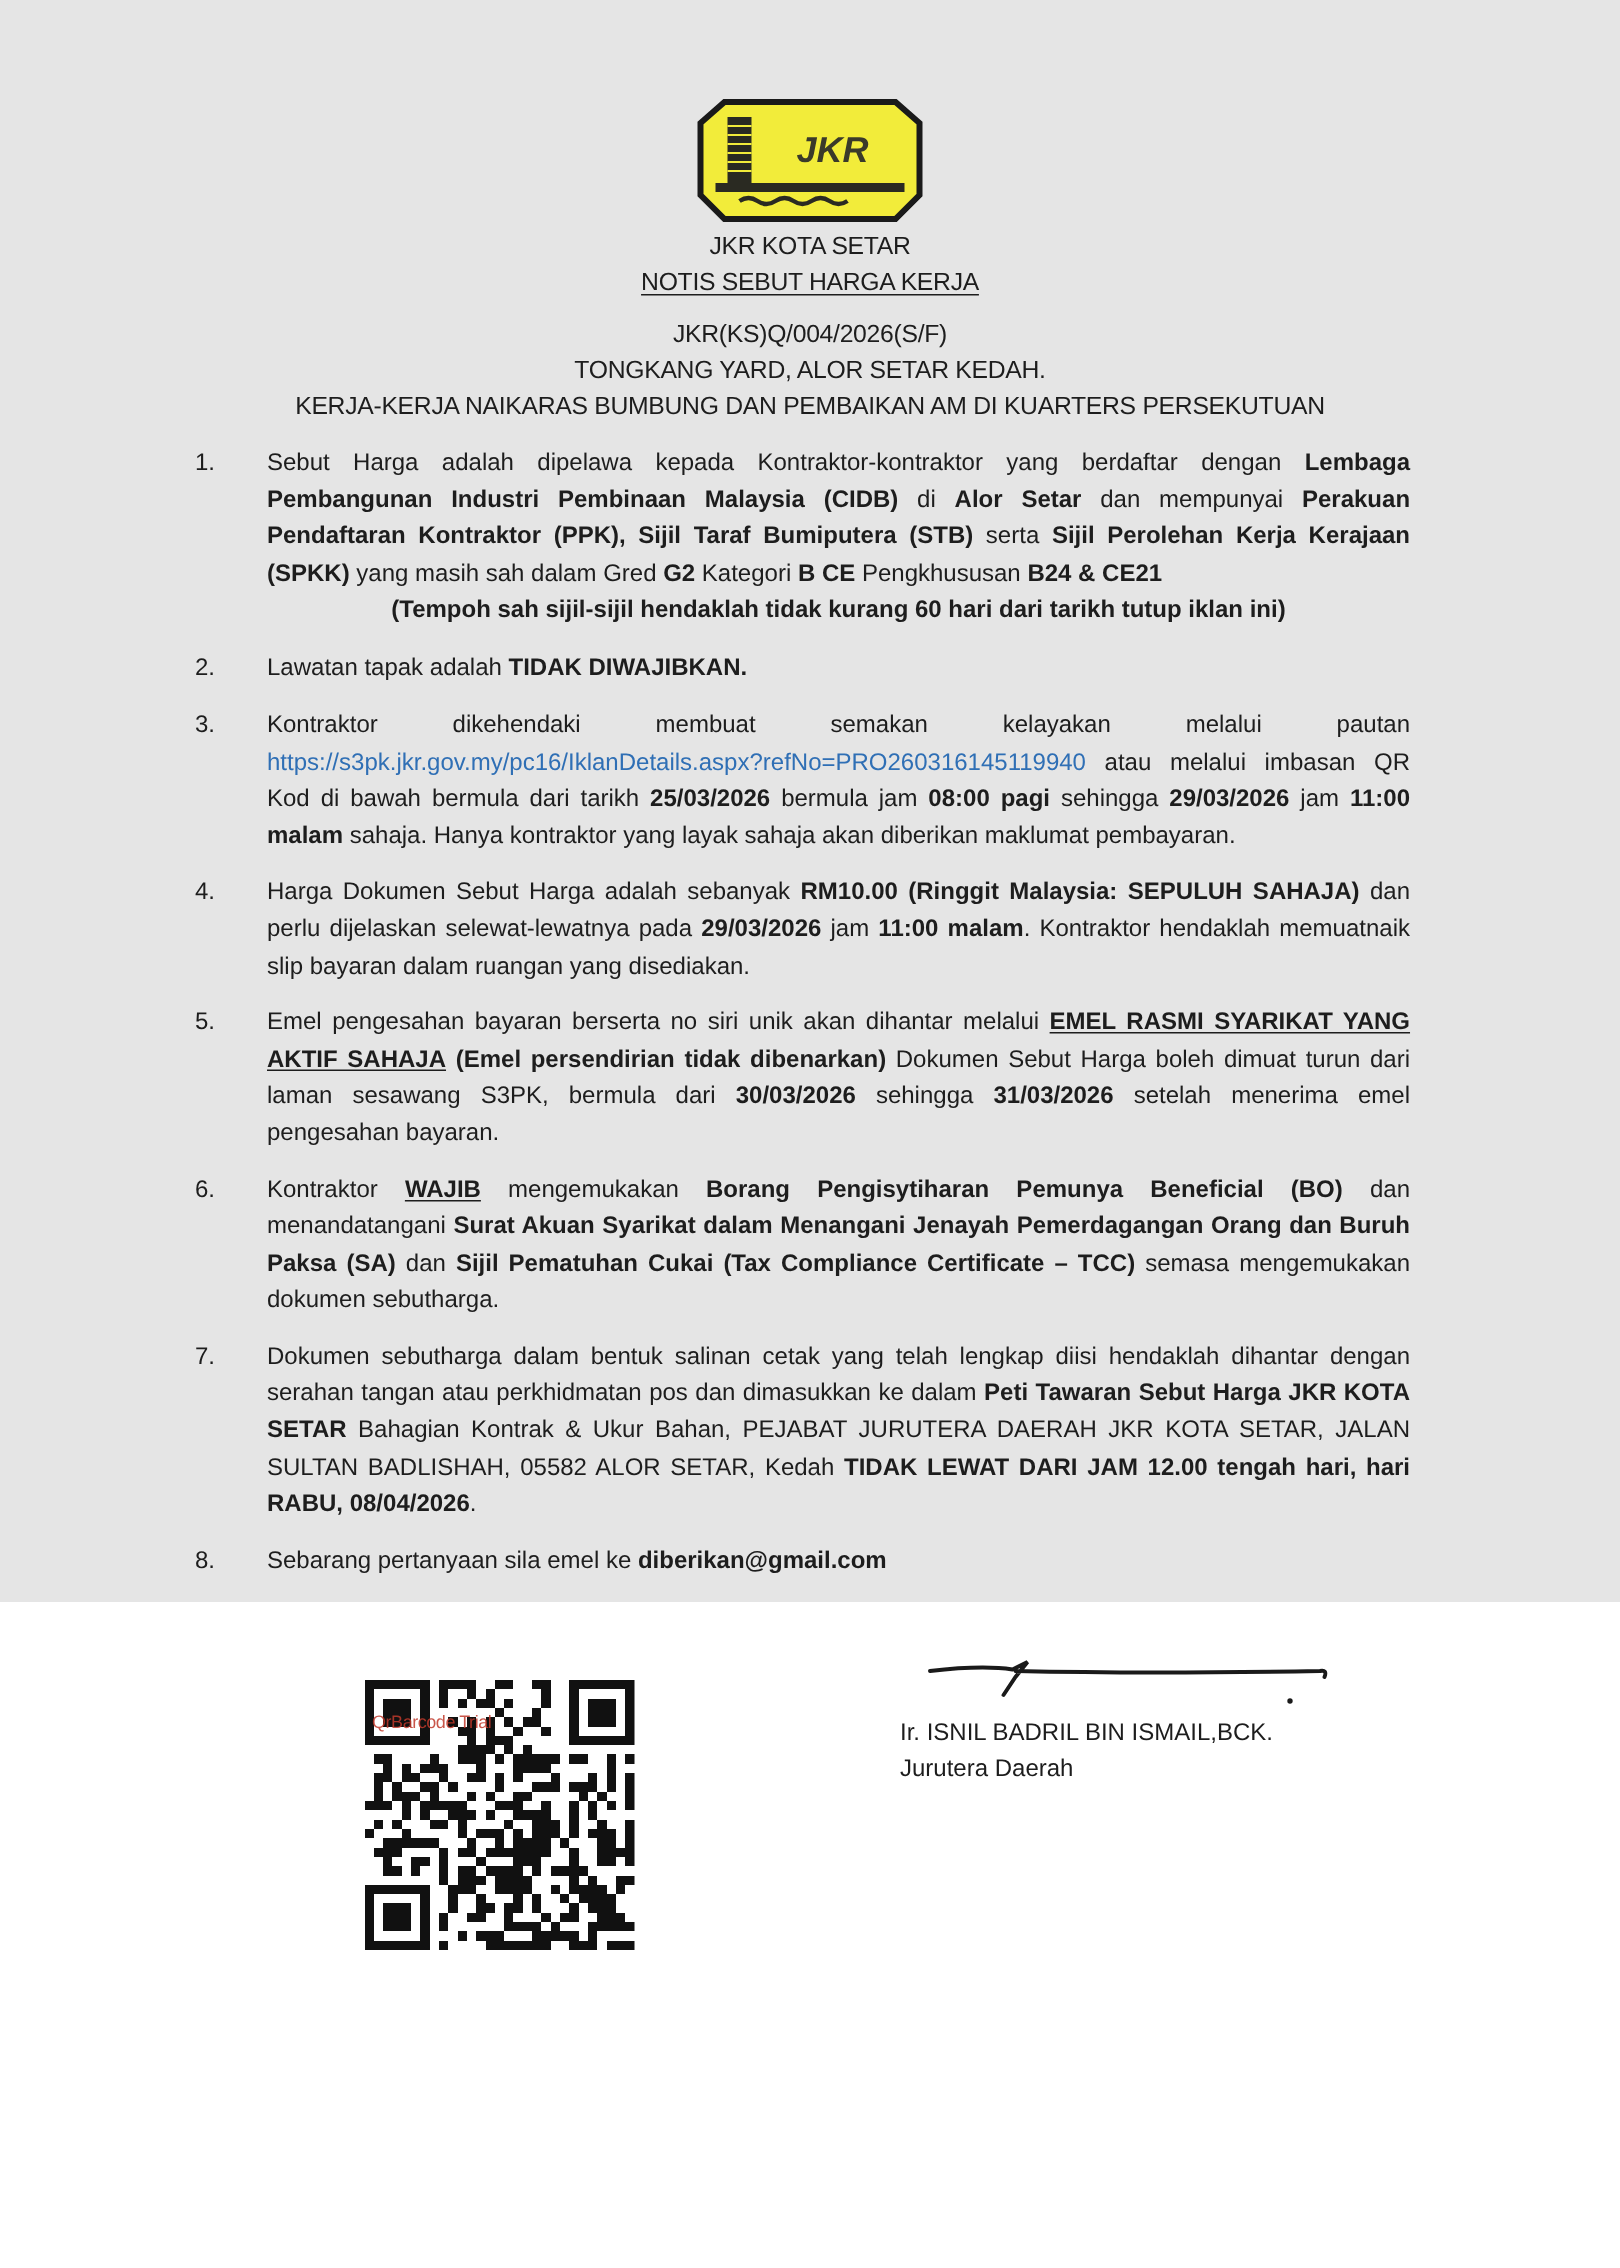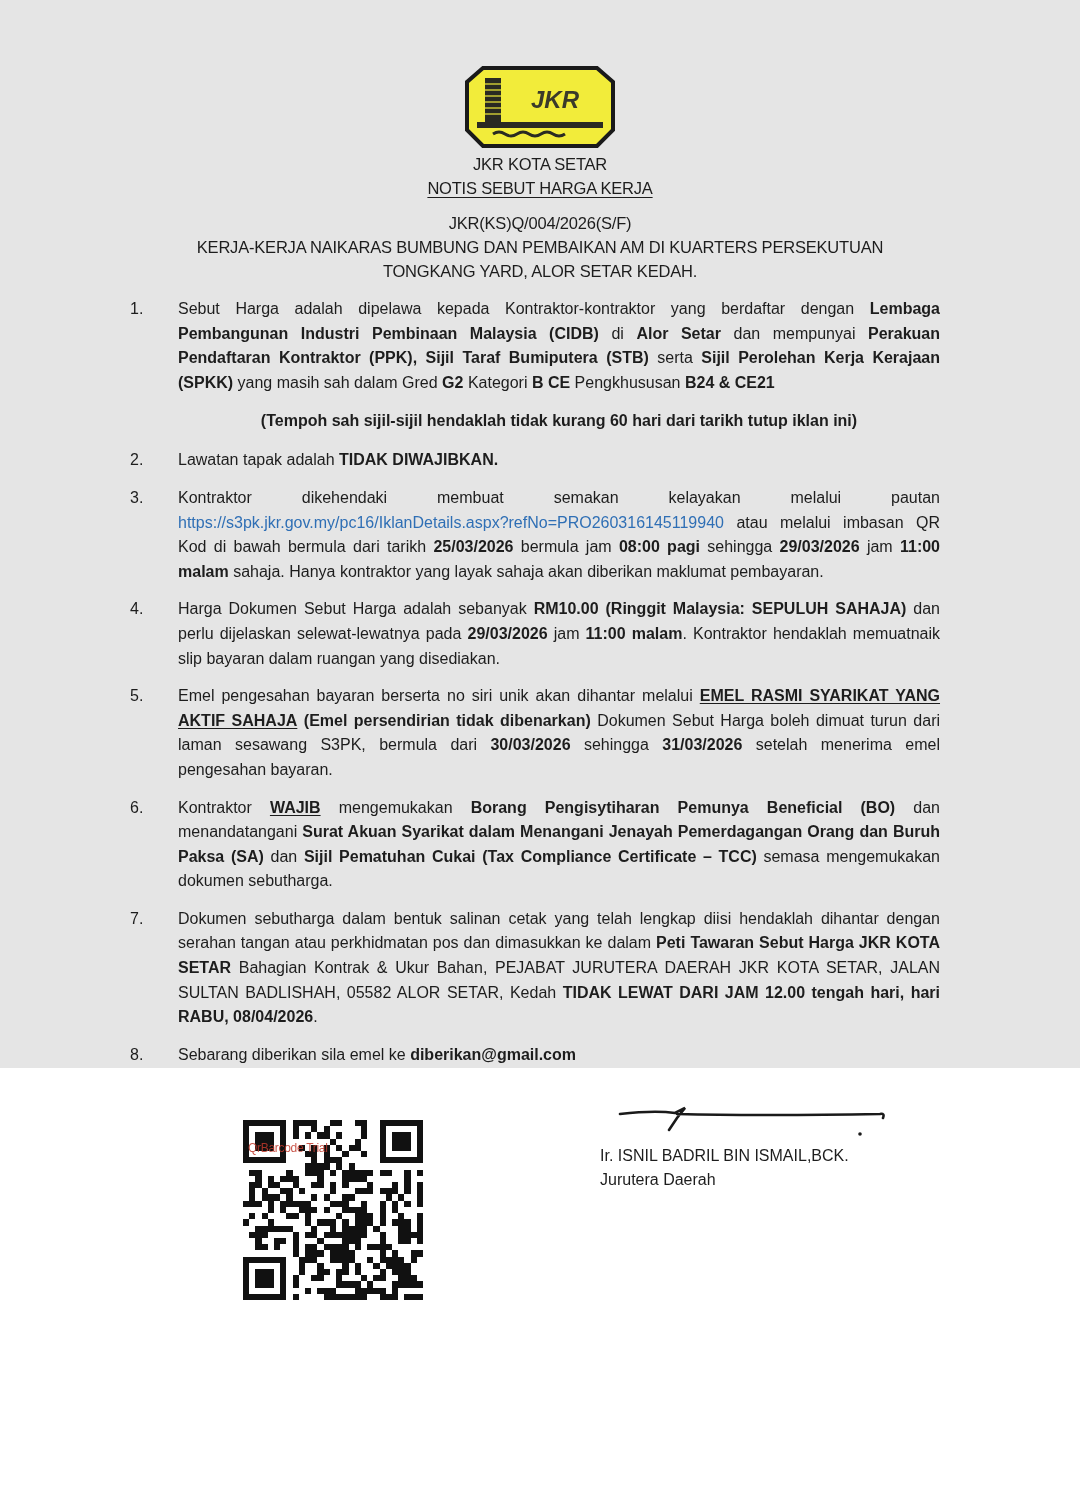--- a/index.html
+++ b/index.html
@@ -19,21 +19,21 @@
     .header { position: absolute; left: 0; top: 152px; width: 1080px; text-align: center; }
     .hdr-line { font-weight: normal; font-size: 16.5px; line-height: 24px; letter-spacing: -0.2px; }
     .hdr-line.underline { text-decoration: underline; text-underline-offset: 3px; }
     .hdr-gap { height: 11px; }
 
     
     .items { position: absolute; left: 0; top: 297px; width: 1080px; }
     .item { position: relative; margin-left: 178px; width: 762px; font-size: 16px; line-height: 24.6px; text-align: justify; }
     .item .num { position: absolute; left: -48px; top: 0; }
     .item + .item { margin-top: 13px; }
-    .note { margin-left: 178px; width: 762px; text-align: center; font-weight: bold; font-size: 16px; line-height: 24px; margin-top: 14px; margin-bottom: 15px; }
+    .note { margin-left: 178px; width: 762px; text-align: center; font-weight: bold; font-size: 16px; line-height: 24px; margin-bottom: 15px; }
     .b { font-weight: bold; }
     .u { text-decoration: underline; text-underline-offset: 2px; }
     .link { color: #2f6fb5; }
 
     
     .qr { position: absolute; left: 243px; top: 1118px; width: 180px; height: 184px; }
     .qr-watermark { position: absolute; left: 248px; top: 1121px; font-size: 12px; color: #c0392b; opacity: 0.85; letter-spacing: -0.3px; margin-top: 20px; }
 
     
     .signature { position: absolute; left: 615px; top: 1104px; width: 280px; height: 40px; }
@@ -58,22 +58,22 @@
     <rect x="14" y="62" width="126" height="6" fill="#2a2a22"></rect>
     <path d="M30 74 q6 -4 12 0 q6 4 12 0 q6 -4 12 0 q6 4 12 0 q6 -4 12 0 q6 4 12 0" stroke="#2a2a22" stroke-width="3" fill="none"></path>
     <text x="92" y="48" text-anchor="middle" font-family="Liberation Sans, sans-serif" font-size="24" font-weight="bold" font-style="italic" fill="#3a3a2a">JKR</text>
   </svg>
 
   <div class="header">
     <div class="hdr-line">JKR KOTA SETAR</div>
     <div class="hdr-line underline">NOTIS SEBUT HARGA KERJA</div>
     <div class="hdr-gap"></div>
     <div class="hdr-line">JKR(KS)Q/004/2026(S/F)</div>
+    <div class="hdr-line">TONGKANG YARD, ALOR SETAR KEDAH.</div>
     <div class="hdr-line">KERJA-KERJA NAIKARAS BUMBUNG DAN PEMBAIKAN AM DI KUARTERS PERSEKUTUAN</div>
-    <div class="hdr-line">TONGKANG YARD, ALOR SETAR KEDAH.</div>
   </div>
 
   <div class="items">
     <div class="item">
       <span class="num">1.</span>
       <span class="text"><span class="">Sebut Harga adalah dipelawa kepada Kontraktor-kontraktor yang berdaftar dengan </span><span class="b">Lembaga Pembangunan Industri Pembinaan Malaysia (CIDB)</span><span class=""> di </span><span class="b">Alor Setar</span><span class=""> dan mempunyai </span><span class="b">Perakuan Pendaftaran Kontraktor (PPK), Sijil Taraf Bumiputera (STB)</span><span class="">  serta </span><span class="b">Sijil Perolehan Kerja Kerajaan (SPKK)</span><span class=""> yang masih sah dalam Gred  </span><span class="b">G2</span><span class="">  Kategori </span><span class="b">B CE</span><span class="">  Pengkhususan </span><span class="b">B24 &amp; CE21</span></span>
     </div>
     <div class="note">(Tempoh sah sijil-sijil hendaklah tidak kurang 60 hari dari tarikh tutup iklan ini)</div>
     <div class="item" style="margin-top:0">
       <span class="num">2.</span>
@@ -94,21 +94,21 @@
     <div class="item">
       <span class="num">6.</span>
       <span class="text"><span class="">Kontraktor </span><span class="b u">WAJIB</span><span class=""> mengemukakan </span><span class="b">Borang Pengisytiharan Pemunya Beneficial (BO)</span><span class=""> dan menandatangani </span><span class="b">Surat Akuan Syarikat dalam Menangani Jenayah Pemerdagangan Orang dan Buruh Paksa (SA)</span><span class=""> dan </span><span class="b">Sijil Pematuhan Cukai (Tax Compliance Certificate – TCC)</span><span class=""> semasa mengemukakan dokumen sebutharga.</span></span>
     </div>
     <div class="item">
       <span class="num">7.</span>
       <span class="text"><span class="">Dokumen sebutharga dalam bentuk salinan cetak yang telah lengkap diisi hendaklah dihantar dengan serahan tangan atau perkhidmatan pos dan dimasukkan ke dalam </span><span class="b">Peti Tawaran Sebut Harga JKR KOTA SETAR</span><span class=""> Bahagian Kontrak &amp; Ukur Bahan, PEJABAT JURUTERA DAERAH JKR KOTA SETAR, JALAN SULTAN BADLISHAH, 05582 ALOR SETAR, Kedah </span><span class="b">TIDAK LEWAT DARI JAM 12.00 tengah hari, hari RABU, 08/04/2026</span><span class="">.</span></span>
     </div>
     <div class="item">
       <span class="num">8.</span>
-      <span class="text"><span class="">Sebarang diberikan sila emel ke </span><span class="b">diberikan@gmail.com</span></span>
+      <span class="text"><span class="">Sebarang pertanyaan sila emel ke </span><span class="b">diberikan@gmail.com</span></span>
     </div>
   </div>
 
   <svg class="qr" id="qr" viewBox="0 0 29 29" shape-rendering="crispEdges">
       <rect x="0" y="0" width="29" height="29" fill="#ffffff"></rect>
       <rect x="8" y="0" width="1" height="1" fill="#111"></rect>
       <rect x="9" y="0" width="1" height="1" fill="#111"></rect>
       <rect x="10" y="0" width="1" height="1" fill="#111"></rect>
       <rect x="11" y="0" width="1" height="1" fill="#111"></rect>
       <rect x="14" y="0" width="1" height="1" fill="#111"></rect>

